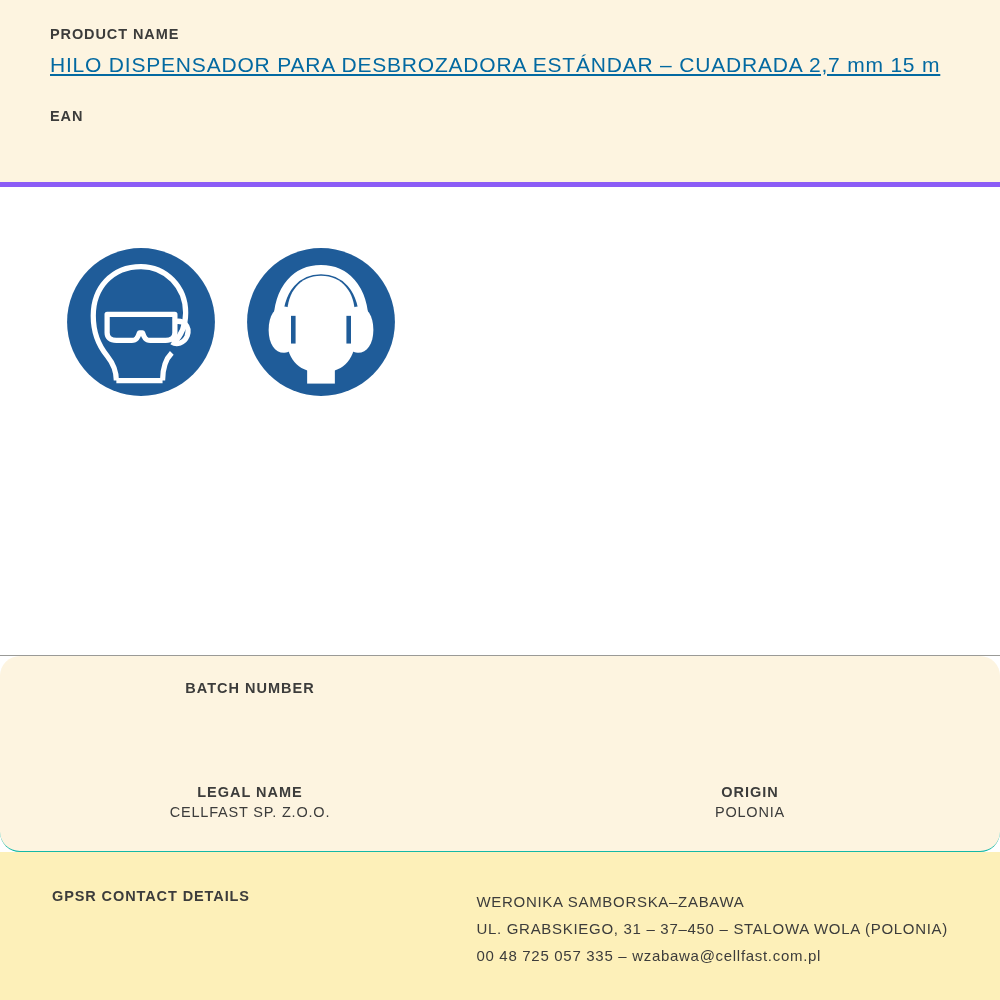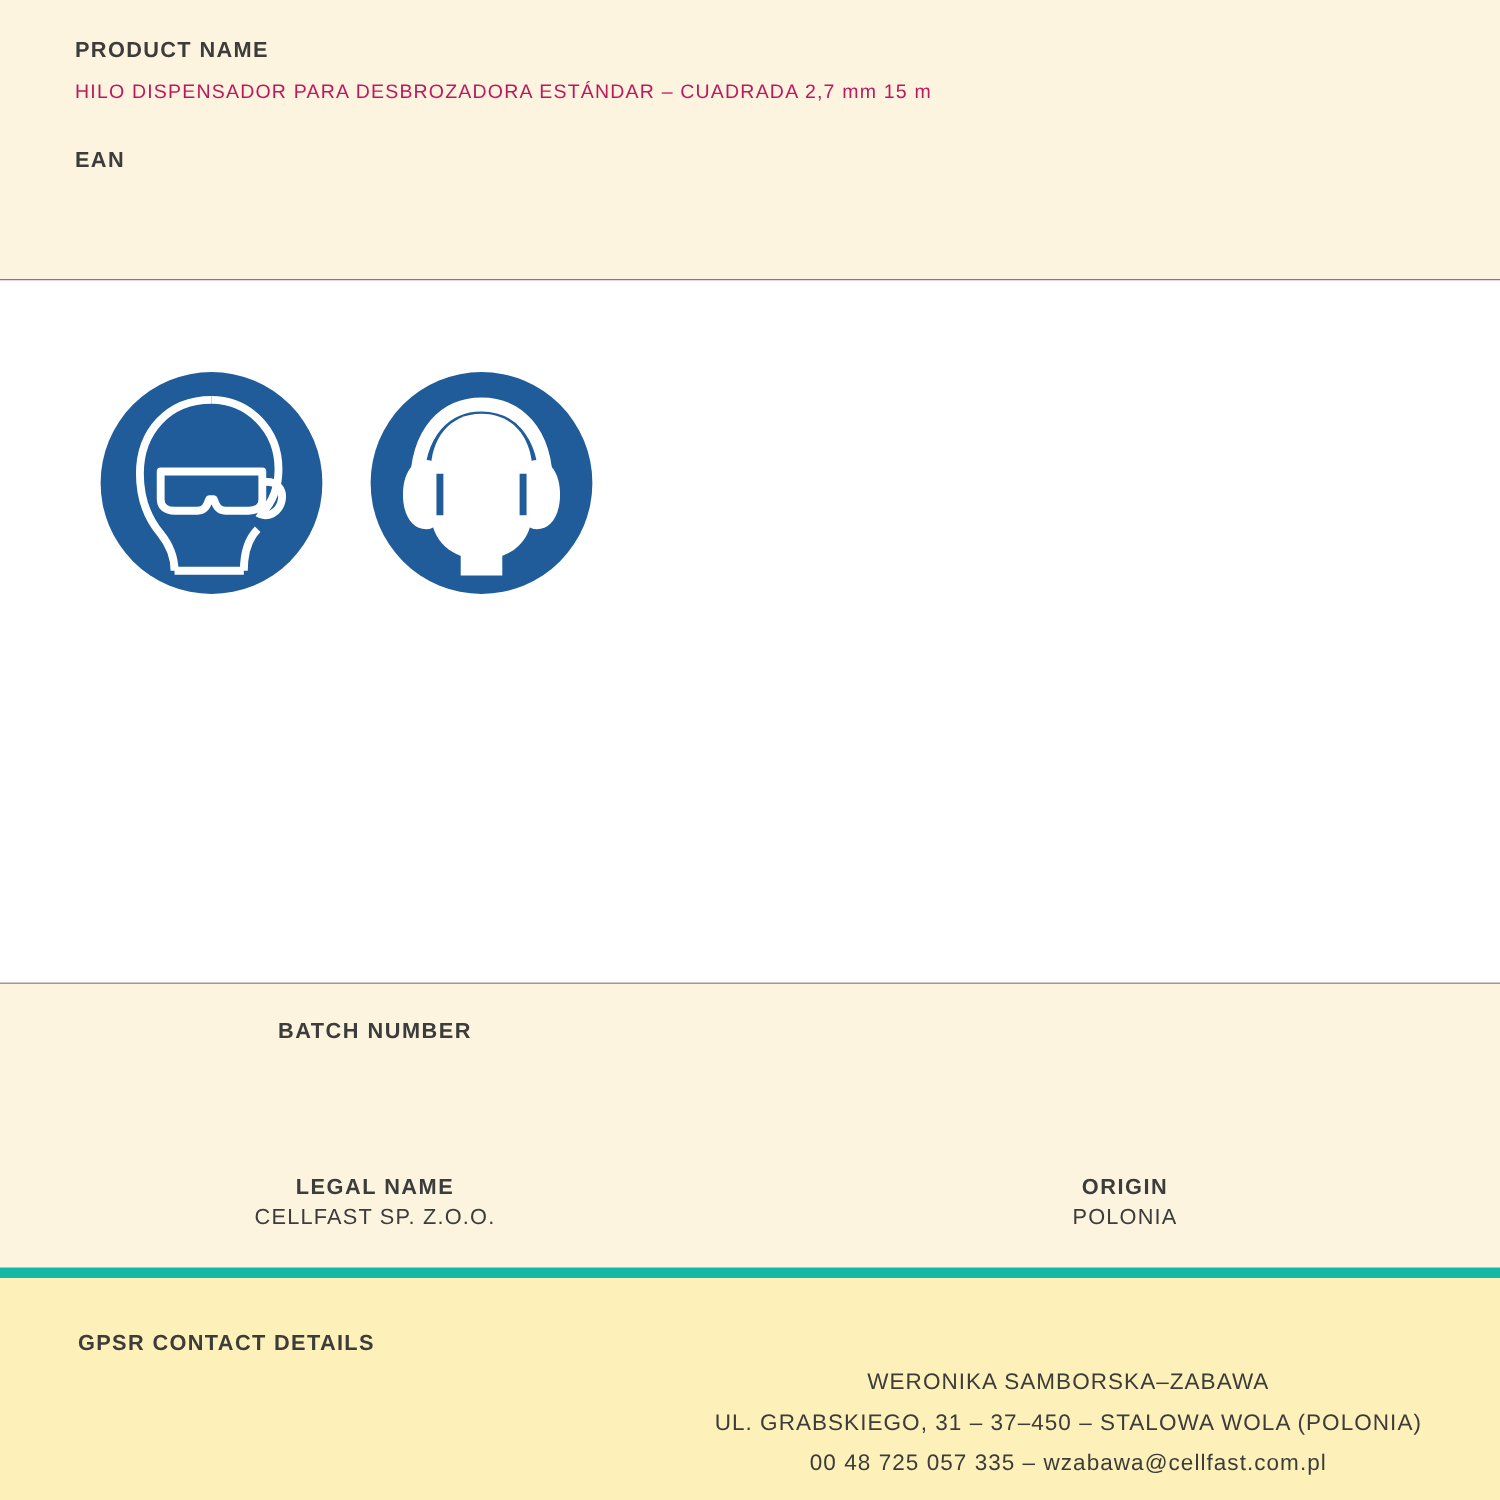--- a/index.html
+++ b/index.html
@@ -22,34 +22,35 @@
     display: flex;
     flex-direction: column;
   }
 
   
   .top-block {
     background: #fdf4e0;
     padding: 26px 50px 0 50px;
     box-sizing: border-box;
     height: 187px;
-    border-bottom: 1px solid #8b5cf6;
+    border-bottom: 5px solid #8b5cf6;
   }
   .field-label {
     font-size: 14.5px;
     font-weight: bold;
     letter-spacing: 0.9px;
     color: #3c3c3b;
     margin: 0 0 11px 0;
   }
   .field-value {
-    font-size: 13px;
+    font-size: 21px;
     letter-spacing: 0.8px;
-    color: #be185d;
+    color: #0369a1;
     margin: 0;
+    text-decoration: underline;
   }
   .gap-block { height: 31px; }
 
   
   .picto-area {
     background: #ffffff;
     flex: 1 1 auto;
     padding: 58px 0 0 64px;
     box-sizing: border-box;
     border-bottom: 1px solid #9a9a97;
@@ -64,21 +65,22 @@
     background: #ffffff;
     display: block;
   }
 
   
   .mid-block {
     background: #fdf4e0;
     height: 196px;
     box-sizing: border-box;
     padding: 24px 0 0 0;
-    border-bottom: 7px solid #14b8a6;
+    border-bottom: 1px solid #14b8a6;
+    border-radius: 20px;
   }
   .grid2 {
     display: grid;
     grid-template-columns: 1fr 1fr;
     text-align: center;
   }
   .col-head {
     font-size: 14.5px;
     font-weight: bold;
     letter-spacing: 1px;
@@ -105,26 +107,25 @@
     gap: 32px;
   }
   .footer-label {
     font-size: 14.5px;
     font-weight: bold;
     letter-spacing: 0.9px;
     color: #3c3c3b;
     white-space: nowrap;
   }
   .footer-lines {
-    text-align: center;
+    text-align: left;
     font-size: 15px;
     letter-spacing: 0.7px;
     line-height: 27px;
     color: #3c3c3b;
-    margin-top: 20px;
   }
 </style>
 </head>
 <body>
 
 <div class="page">
 
   <div class="top-block">
     <p class="field-label">PRODUCT NAME</p>
     <p class="field-value">HILO DISPENSADOR PARA DESBROZADORA ESTÁNDAR – CUADRADA 2,7 mm 15 m</p>

